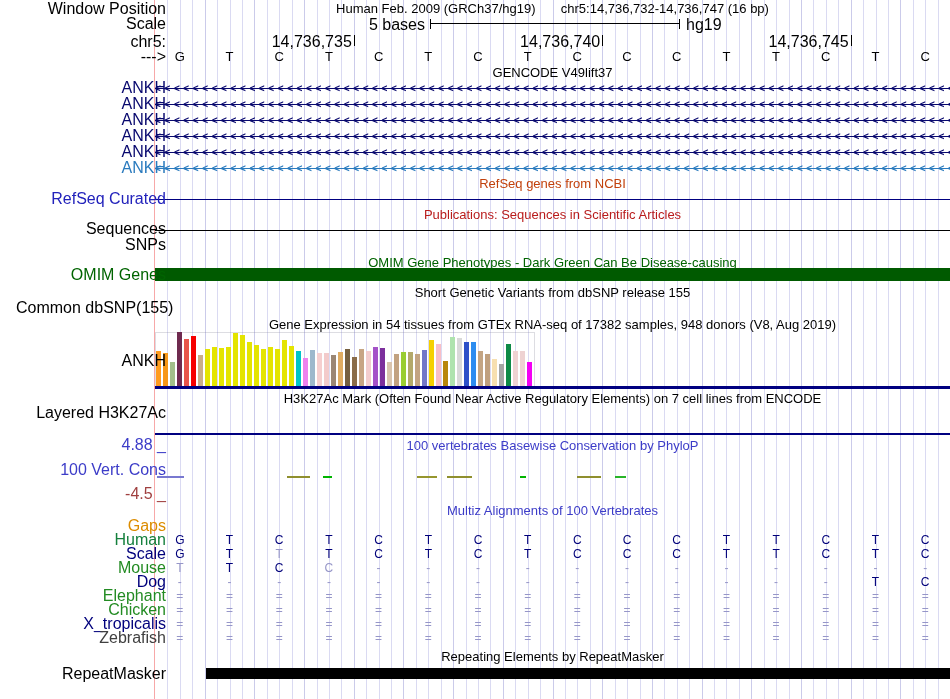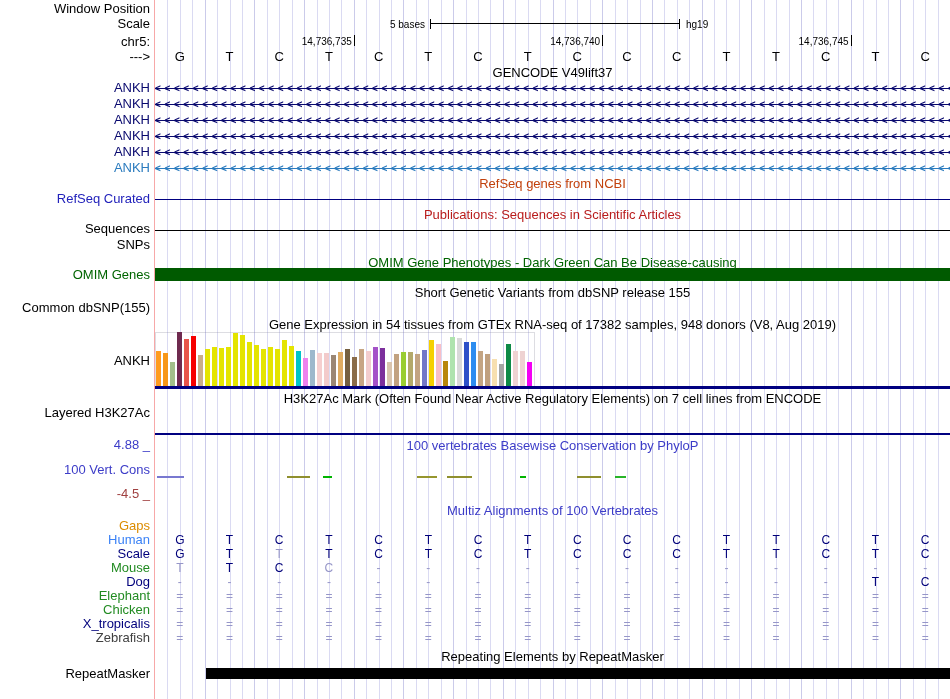--- a/index.html
+++ b/index.html
@@ -1,27 +1,27 @@
 <!DOCTYPE html>
 <html><head>
 <meta charset="utf-8">
 <style>
   html,body{margin:0;padding:0;background:#fff;}
   #browser{position:relative;width:950px;height:699px;background:#fff;overflow:hidden;
            font-family:"Liberation Sans", sans-serif;}
-  .lbl{position:absolute;left:0;width:150px;text-align:right;font-size:13px;height:14px;
+  .lbl{position:absolute;left:16px;width:150px;text-align:right;font-size:16px;height:14px;
        line-height:14px;white-space:nowrap;}
   .ct{position:absolute;left:155px;width:795px;text-align:center;font-size:13px;height:14px;
       line-height:14px;white-space:nowrap;}
   .gridline{position:absolute;top:0;width:1px;height:699px;background:#DADAF2;}
   .gridline.major{background:#CBCBEA;}
   .pinkline{position:absolute;left:154px;top:0;width:1px;height:699px;background:#F7A8A8;}
   .hline{position:absolute;left:155px;width:795px;}
   .seqbase{position:absolute;width:50px;text-align:center;font-size:13px;height:14px;line-height:14px;color:#000;}
-  .postick-text{position:absolute;text-align:right;font-size:10px;height:13px;line-height:13px;color:#000;white-space:nowrap;}
+  .postick-text{position:absolute;text-align:right;font-size:16px;height:13px;line-height:13px;color:#000;white-space:nowrap;}
   .postick-mark{position:absolute;width:1px;height:11px;background:#000;}
   .generow{position:absolute;left:155px;width:795px;height:13px;overflow:hidden;}
   .generow .stem{position:absolute;left:0;top:6px;width:100%;height:1px;}
   .generow .chev{position:absolute;left:0;top:0;width:100%;font-size:10px;line-height:13px;
                  letter-spacing:3.6px;font-weight:bold;}
   .scalebar{position:absolute;left:430px;top:19px;width:248px;height:10px;
             border-left:1px solid #000;border-right:1px solid #000;}
   .scalebar .mid{position:absolute;left:0;top:4px;width:100%;height:1px;background:#000;}
   .bar{position:absolute;}
   .consdash{position:absolute;height:2px;}
@@ -94,20 +94,25 @@
       <div class="gridline" style="left: 863px;"></div>
       <div class="gridline" style="left: 875.5px;"></div>
       <div class="gridline" style="left: 887.9px;"></div>
       <div class="gridline major" style="left: 900.3px;"></div>
       <div class="gridline" style="left: 912.7px;"></div>
       <div class="gridline" style="left: 925.2px;"></div>
       <div class="gridline" style="left: 937.6px;"></div>
     </div>
   <div class="pinkline"></div>
 
+  <div class="ct" style="top:2px;">
+    <span>Human Feb. 2009 (GRCh37/hg19)</span>
+    <span style="display:inline-block;width:18px;"></span>
+    <span>chr5:14,736,732-14,736,747 (16 bp)</span>
+  </div>
 
   <div class="postick-text" style="left:325px;top:18px;width:100px;">5 bases</div>
   <div class="scalebar">
       <div class="mid"></div>
     </div>
   <div class="postick-text" style="left:686px;top:18px;width:60px;text-align:left;">hg19</div>
 
   <div id="postick-layer">
       <div class="postick-text" style="left: 251.8px; top: 35px; width: 100px;">14,736,735</div>
       <div class="postick-mark" style="left: 353.8px; top: 35px;"></div>
@@ -388,21 +393,21 @@
       <div class="lbl" style="top: 222px; color: rgb(0, 0, 0);">Sequences</div>
       <div class="lbl" style="top: 238px; color: rgb(0, 0, 0);">SNPs</div>
       <div class="lbl" style="top: 268px; color: rgb(0, 100, 0);">OMIM Genes</div>
       <div class="lbl" style="top: 301px; color: rgb(0, 0, 0);">Common dbSNP(155)</div>
       <div class="lbl" style="top: 354px; color: rgb(0, 0, 0);">ANKH</div>
       <div class="lbl" style="top: 406px; color: rgb(0, 0, 0);">Layered H3K27Ac</div>
       <div class="lbl" style="top: 438px; color: rgb(60, 60, 200);">4.88 _</div>
       <div class="lbl" style="top: 463px; color: rgb(60, 60, 200);">100 Vert. Cons</div>
       <div class="lbl" style="top: 487px; color: rgb(160, 64, 64);">-4.5 _</div>
       <div class="lbl" style="top: 519px; color: rgb(220, 140, 0);">Gaps</div>
-      <div class="lbl" style="top: 533px; color: #3b82f6;">Human</div>
+      <div class="lbl" style="top: 533px; color: #15803d;">Human</div>
       <div class="lbl" style="top: 547px; color: rgb(0, 0, 124);">Scale</div>
       <div class="lbl" style="top: 561px; color: rgb(34, 139, 34);">Mouse</div>
       <div class="lbl" style="top: 575px; color: rgb(0, 0, 124);">Dog</div>
       <div class="lbl" style="top: 589px; color: rgb(34, 139, 34);">Elephant</div>
       <div class="lbl" style="top: 603px; color: rgb(34, 139, 34);">Chicken</div>
       <div class="lbl" style="top: 617px; color: rgb(0, 0, 124);">X_tropicalis</div>
       <div class="lbl" style="top: 631px; color: #404040;">Zebrafish</div>
       <div class="lbl" style="top: 667px; color: rgb(0, 0, 0);">RepeatMasker</div>
     </div>
   <div id="title-layer">

